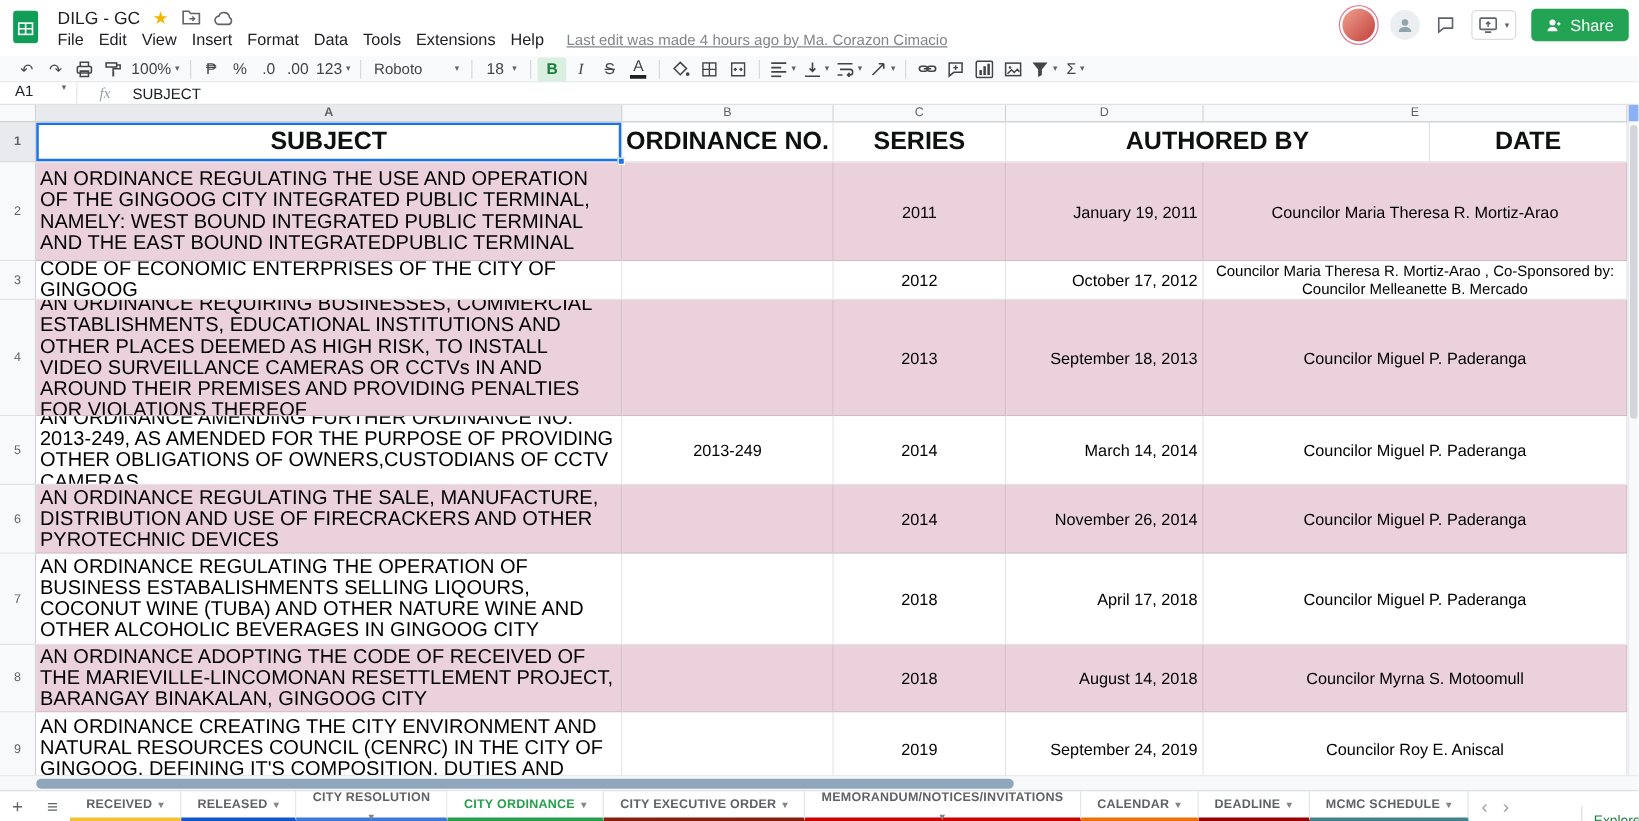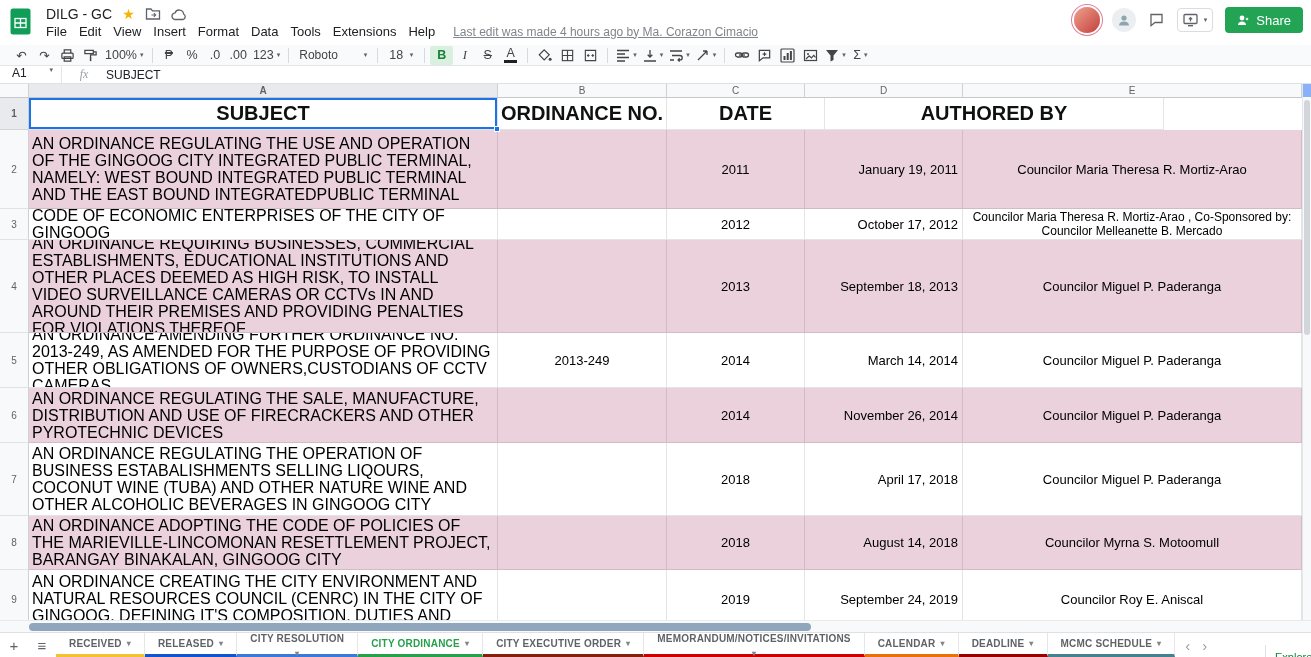--- a/index.html
+++ b/index.html
@@ -324,22 +324,23 @@
     <div class="rows">
 
       <div class="row" style="height:32px">
         <div class="rownum sel">1</div>
         <div class="cell cA hcell selcell">
           <span>SUBJECT</span>
           <span class="selbox"></span>
           <span class="handle"></span>
         </div>
         <div class="cell cB hcell">ORDINANCE NO.</div>
+        <div class="cell cC hcell">SERIES</div>
+        <div class="cell cE hcell">AUTHORED BY</div>
         <div class="cell cD hcell">DATE</div>
-        <div class="cell cE hcell">AUTHORED BY</div>
       </div>
 
       <div class="row shaded" style="height:79px">
         <div class="rownum">2</div>
         <div class="cell cA subj">AN ORDINANCE REGULATING THE USE AND OPERATION OF THE GINGOOG CITY INTEGRATED PUBLIC TERMINAL, NAMELY: WEST BOUND INTEGRATED PUBLIC TERMINAL AND THE EAST BOUND INTEGRATEDPUBLIC TERMINAL</div>
         <div class="cell cB ord"></div>
         <div class="cell cC ser">2011</div>
         <div class="cell cD dat">January 19, 2011</div>
         <div class="cell cE auth">Councilor Maria Theresa R. Mortiz-Arao</div>
       </div>
@@ -384,21 +385,21 @@
         <div class="rownum">7</div>
         <div class="cell cA subj">AN ORDINANCE REGULATING THE OPERATION OF BUSINESS ESTABALISHMENTS SELLING LIQOURS, COCONUT WINE (TUBA) AND OTHER NATURE WINE AND OTHER ALCOHOLIC BEVERAGES IN GINGOOG CITY</div>
         <div class="cell cB ord"></div>
         <div class="cell cC ser">2018</div>
         <div class="cell cD dat">April 17, 2018</div>
         <div class="cell cE auth">Councilor Miguel P. Paderanga</div>
       </div>
 
       <div class="row shaded" style="height:54px">
         <div class="rownum">8</div>
-        <div class="cell cA subj">AN ORDINANCE ADOPTING THE CODE OF POLICIES OF THE MARIEVILLE-LINCOMONAN RESETTLEMENT PROJECT, BARANGAY BINAKALAN, GINGOOG CITY</div>
+        <div class="cell cA subj">AN ORDINANCE ADOPTING THE CODE OF RECEIVED OF THE MARIEVILLE-LINCOMONAN RESETTLEMENT PROJECT, BARANGAY BINAKALAN, GINGOOG CITY</div>
         <div class="cell cB ord"></div>
         <div class="cell cC ser">2018</div>
         <div class="cell cD dat">August 14, 2018</div>
         <div class="cell cE auth">Councilor Myrna S. Motoomull</div>
       </div>
 
       <div class="row" style="height:60px">
         <div class="rownum">9</div>
         <div class="cell cA subj clip-top">AN ORDINANCE CREATING THE CITY ENVIRONMENT AND NATURAL RESOURCES COUNCIL (CENRC) IN THE CITY OF GINGOOG, DEFINING IT'S COMPOSITION, DUTIES AND FUNCTIONS, AND PROVIDING FUNDS</div>
         <div class="cell cB ord"></div>

